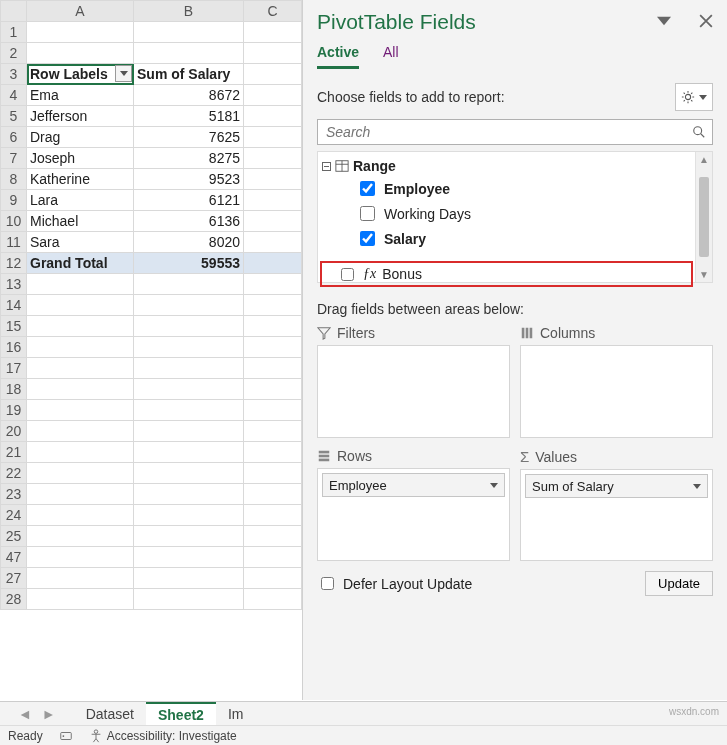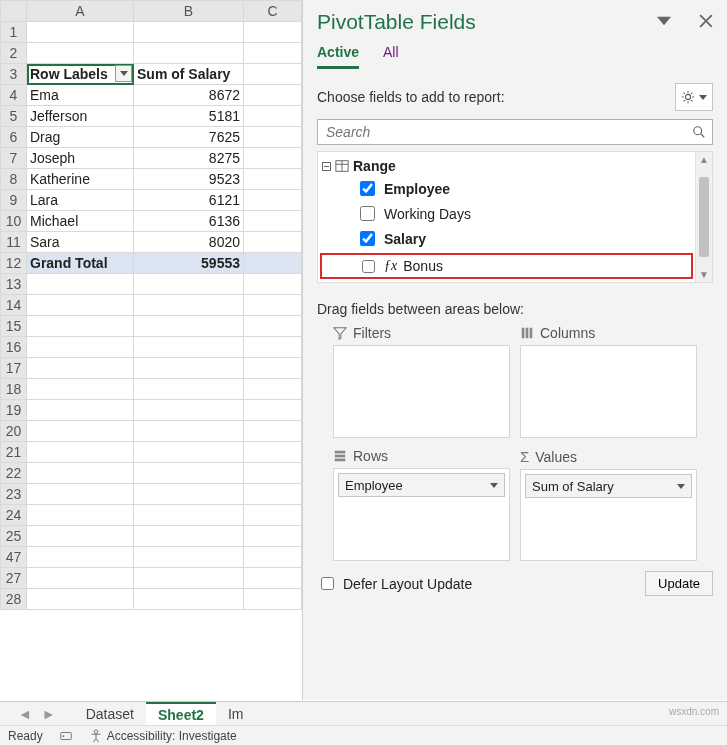--- a/index.html
+++ b/index.html
@@ -74,23 +74,23 @@
   .search-box input { flex:1; border:0; outline:0; font-size:14px; font-style:italic; color:#ef4444; background:transparent; }
   .fields-list { margin: 0 14px; background:#fff; border:1px solid #ddd; height:132px; position:relative; display:flex; }
   .fields-inner { flex:1; padding:4px 2px; }
   .scrollbar { width:17px; background:#f0f0f0; border-left:1px solid #e1e1e1; display:flex; flex-direction:column; align-items:center; justify-content:space-between; padding:2px 0;}
   .scroll-thumb { width:10px; height:80px; background:#c1c1c1; border-radius:2px; }
   .scroll-arrow { color:#888; font-size:10px; }
   .tree-root { display:flex; align-items:center; font-weight:bold; padding:2px 2px; gap:4px; }
   .tree-item { display:flex; align-items:center; padding:2px 2px 2px 36px; gap:6px; }
   .tree-item input[type=checkbox]{ width:15px; height:15px; }
   .tree-item.bold label { font-weight:bold; }
-  .bonus-box { border:2.5px solid #d92b2b; padding:0 8px 0 36px; margin-left:0; display:flex; align-items:center; gap:6px; height:26px; margin-top:2px; }
+  .bonus-box { border:2.5px solid #d92b2b; padding:0 8px 0 15px; margin-left:0; display:flex; align-items:center; gap:6px; height:26px; margin-top:10px; }
   .areas-label { padding: 18px 14px 8px 14px; color:#333; }
-  .areas { display:grid; grid-template-columns:1fr 1fr; grid-template-rows:1fr 1fr; gap:10px; padding:0 30px; }
+  .areas { display:grid; grid-template-columns:1fr 1fr; grid-template-rows:1fr 1fr; gap:10px; padding:0 14px; }
   .area { display:flex; flex-direction:column; }
   .area-title { display:flex; align-items:center; gap:6px; color:#555; font-size:14px; margin-bottom:4px; }
   .area-box { flex:1; background:#fff; border:1px solid #d5d5d5; min-height:92px; padding:4px; }
   .field-chip {
     background:#f3f3f3; border:1px solid #c5c5c5; height:24px;
     display:flex; align-items:center; justify-content:space-between;
     padding:0 6px; font-size:13px; cursor:pointer;
   }
   .defer-row { display:flex; align-items:center; justify-content:space-between; padding:10px 14px; }
   .update-btn { border:1px solid #c5c5c5; background:#f5f5f5; color:#000000; padding:4px 12px; font-size:13px; }

